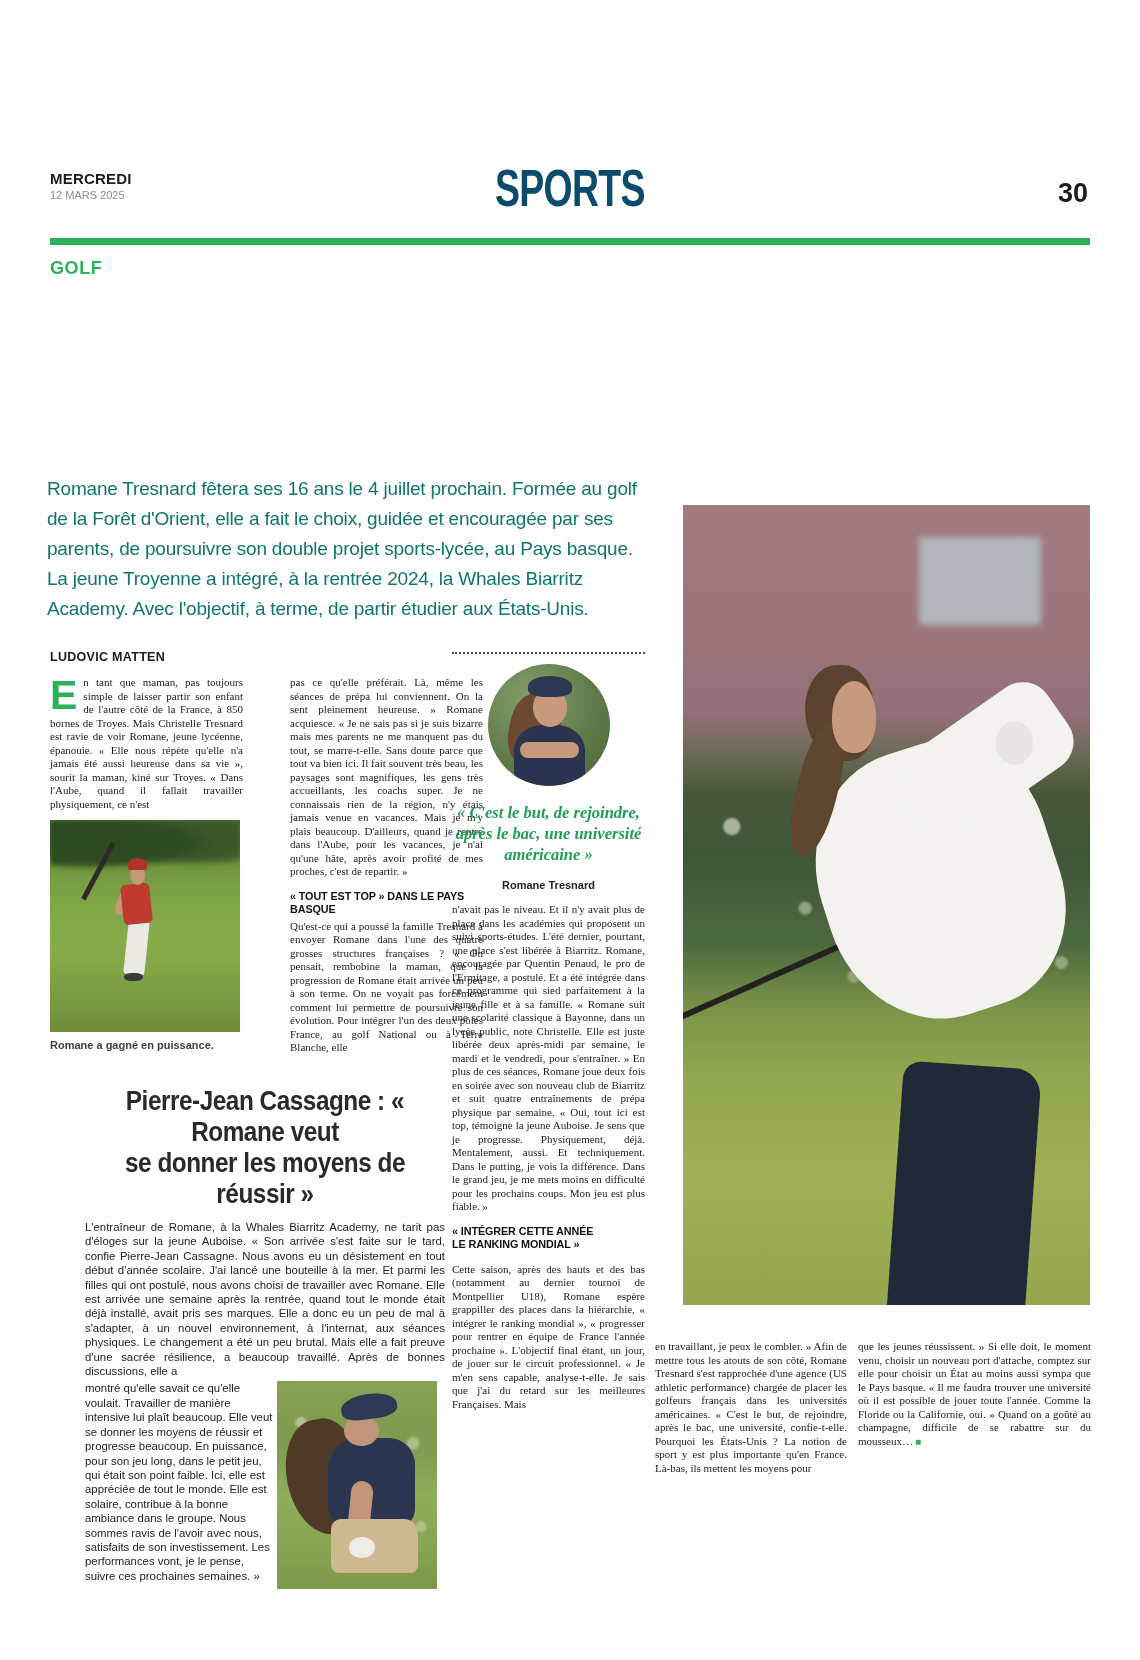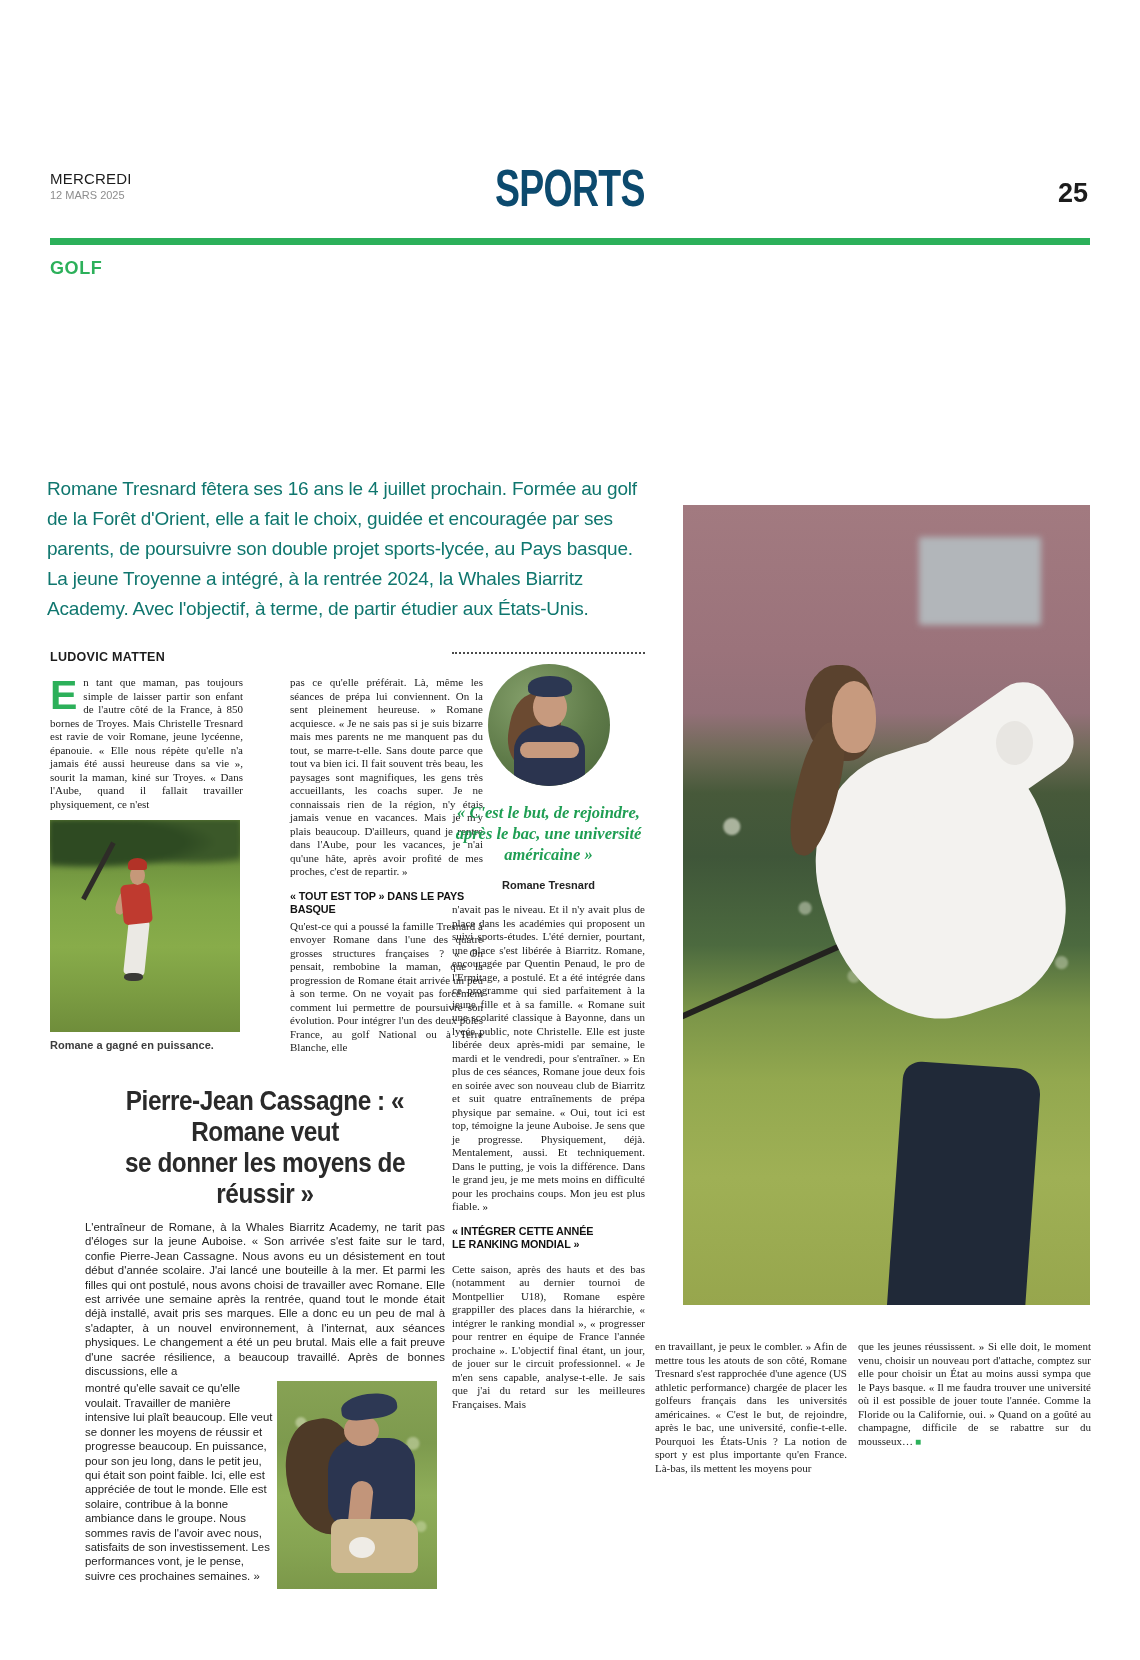--- a/index.html
+++ b/index.html
@@ -1,21 +1,21 @@
 <!DOCTYPE html>
 <html lang="fr"><head>
 <meta charset="utf-8">
 <style>
   html,body{margin:0;padding:0;background:#ffffff;}
   .page{position:relative;width:1140px;height:1660px;background:#fff;overflow:hidden;
         font-family:"Liberation Sans",sans-serif;color:#1c1c1c;}
   .abs{position:absolute;}
 
   
-  .m-day{left:50px;top:170px;font-size:15px;font-weight:400;letter-spacing:.2px;}
+  .m-day{left:50px;top:170px;font-size:15px;font-weight:700;letter-spacing:.2px;}
   .m-date{left:50px;top:189px;font-size:11px;color:#8d8d8d;font-weight:400;}
   .m-section{left:0;right:0;top:162px;text-align:center;color:#0c4a6e;}
   .m-section span{display:inline-block;font-size:52px;font-weight:700;letter-spacing:-1px;
         transform:scaleX(.72);transform-origin:center top;line-height:1;}
   .m-page{right:52px;top:178px;font-size:27px;font-weight:700;}
   .rule-green{left:50px;top:238px;width:1040px;height:7px;background:#2cb05a;}
   .rubric{left:50px;top:258px;font-size:18px;font-weight:700;color:#2cb05a;letter-spacing:.6px;}
 
   
   .headline{left:45px;top:284px;color:#1f1f1f;}
@@ -120,21 +120,21 @@
   .cs-glove{left:45%;top:75%;width:16%;height:10%;background:#efece6;border-radius:50%;}
 </style>
 </head>
 <body>
 
 <div class="page">
 
   <div class="abs m-day">MERCREDI</div>
   <div class="abs m-date">12 MARS 2025</div>
   <div class="abs m-section"><span>SPORTS</span></div>
-  <div class="abs m-page">25</div>
+  <div class="abs m-page">30</div>
   <div class="abs rule-green"></div>
   <div class="abs rubric">GOLF</div>
 
   <div class="abs lede">Romane Tresnard fêtera ses 16 ans le 4 juillet prochain. Formée au golf de la Forêt d'Orient, elle a fait le choix, guidée et encouragée par ses parents, de poursuivre son double projet sports-lycée, au Pays basque. La jeune Troyenne a intégré, à la rentrée 2024, la Whales Biarritz Academy. Avec l'objectif, à terme, de partir étudier aux États-Unis.</div>
   <div class="abs byline">LUDOVIC MATTEN</div>
 
   <div class="col col1">
     <div class="bodytxt bodypara">
       <span class="dropcap">E</span><span>n tant que maman, pas toujours simple de laisser partir son enfant de l'autre côté de la France, à 850 bornes de Troyes. Mais Christelle Tresnard est ravie de voir Romane, jeune lycéenne, épanouie. « Elle nous répète qu'elle n'a jamais été aussi heureuse dans sa vie », sourit la maman, kiné sur Troyes. « Dans l'Aube, quand il fallait travailler physiquement, ce n'est</span>
     </div>

